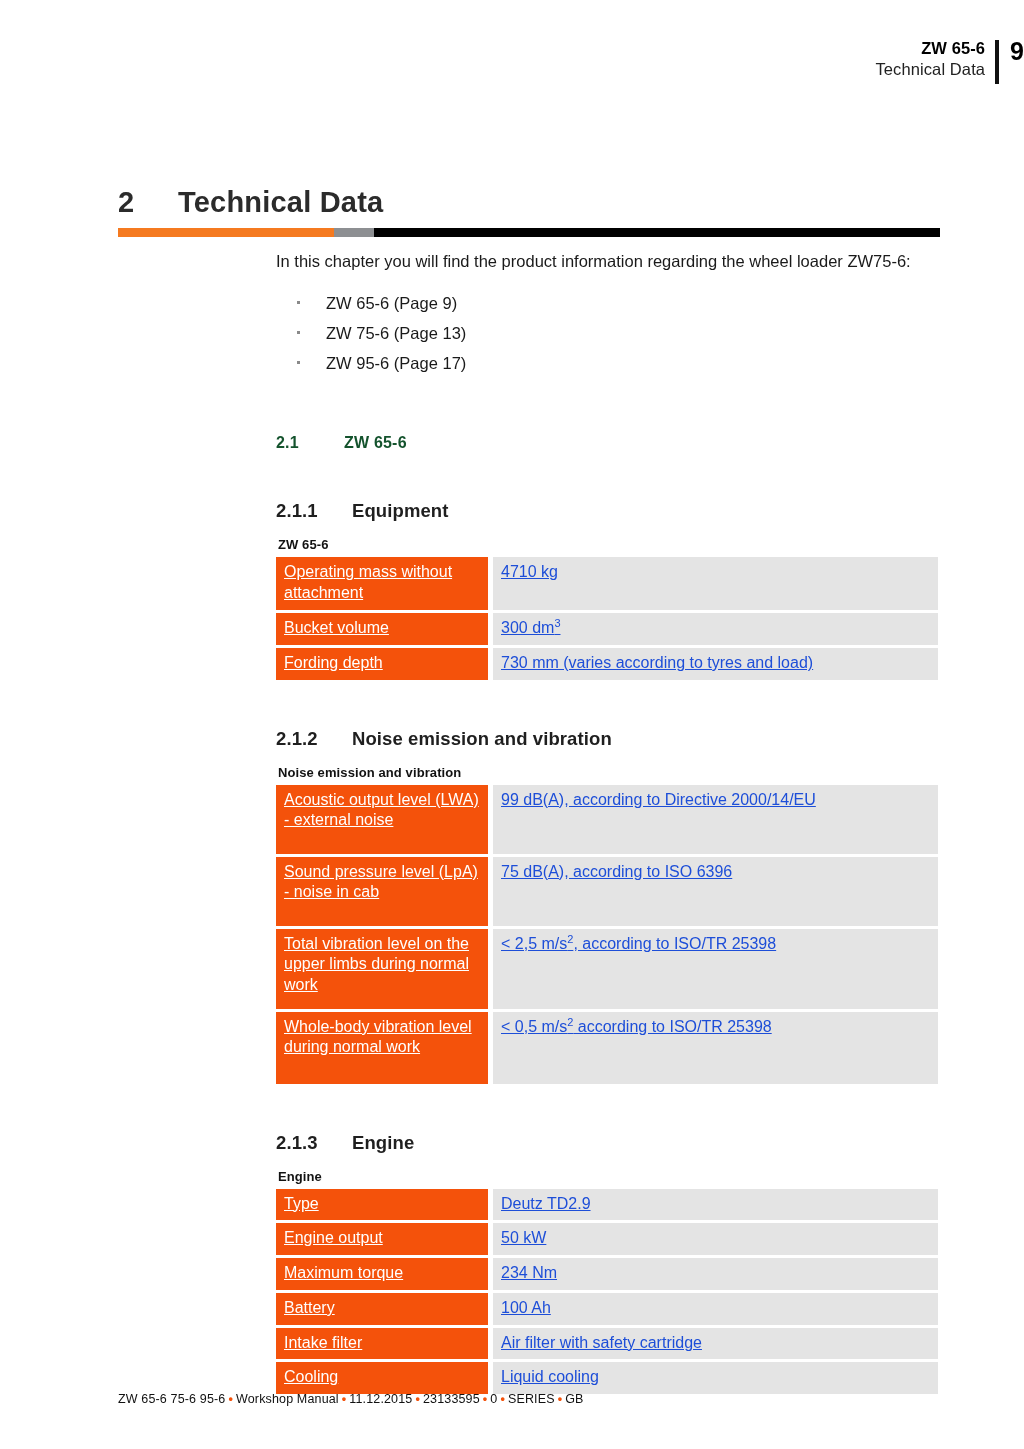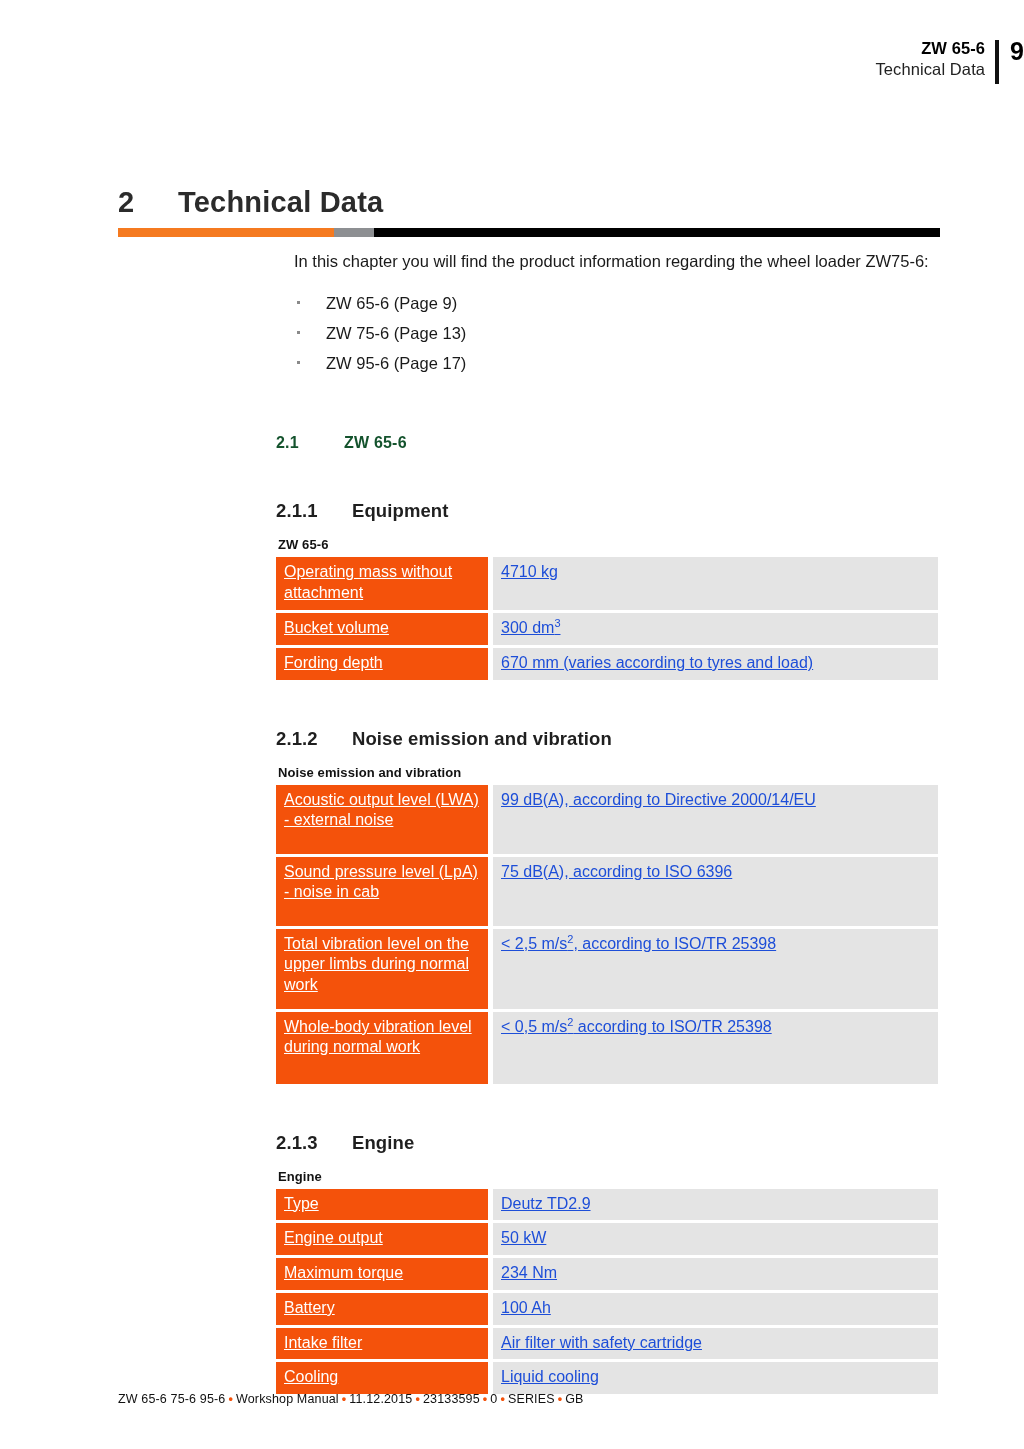--- a/index.html
+++ b/index.html
@@ -88,21 +88,21 @@
   .col {
     position: absolute;
     left: 276px;
     top: 250px;
     width: 664px;
   }
   .intro {
     font-size: 16.5px;
     color: #1a1a1a;
     line-height: 1.35;
-    margin: 0 0 4px 18px;
+    margin: 0 0 4px 0;
   }
   ul.bullets {
     list-style: none;
     margin: 16px;
     padding: 0;
   }
   ul.bullets li {
     font-size: 16.5px;
     line-height: 1.82;
     color: #1a1a1a;
@@ -243,21 +243,21 @@
       <tr class="h2row">
         <td class="k">Operating mass without attachment</td>
         <td class="v">4710 kg</td>
       </tr>
       <tr class="h1row">
         <td class="k">Bucket volume</td>
         <td class="v"><span>300 dm</span><sup>3</sup></td>
       </tr>
       <tr class="h1row">
         <td class="k">Fording depth</td>
-        <td class="v">670 mm (varies according to tyres and load)</td>
+        <td class="v">730 mm (varies according to tyres and load)</td>
       </tr>
     </tbody>
   </table>
 
   <h3 class="subsec">
     <span class="n">2.1.2</span>
     <span>Noise emission and vibration</span>
   </h3>
   <div class="tbl-caption">Noise emission and vibration</div>
   <table class="spec-table">

